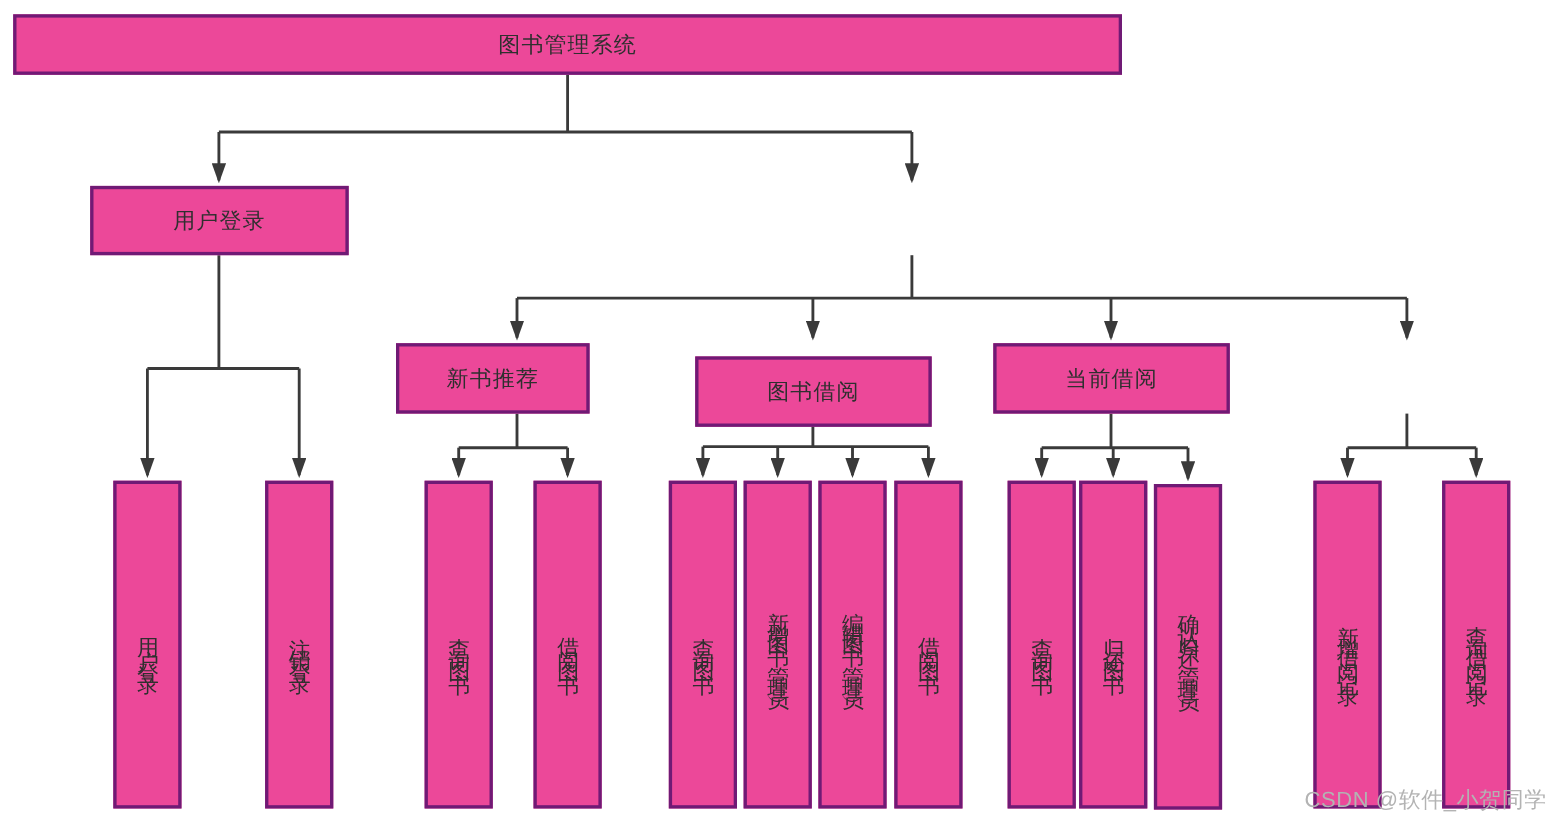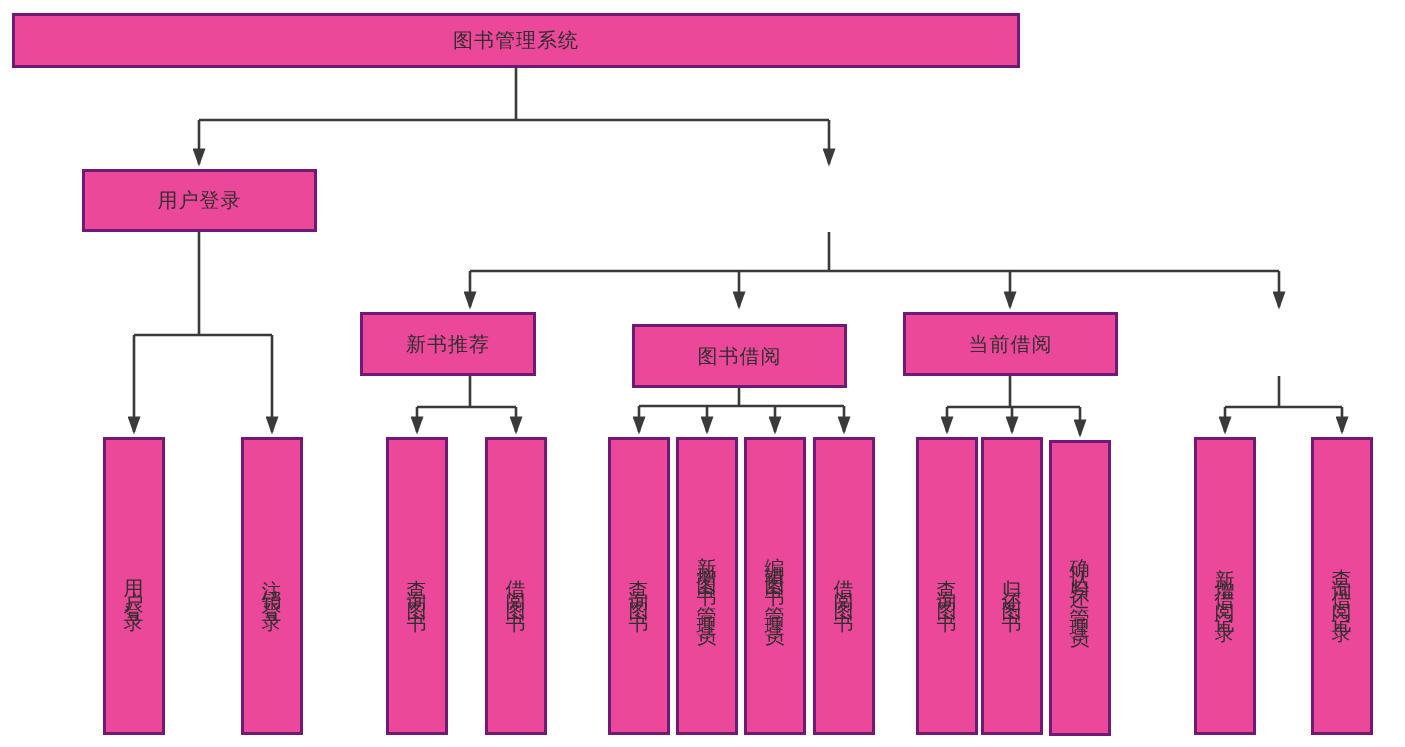--- a/index.html
+++ b/index.html
@@ -168,14 +168,15 @@
     <span>确认归还（管理员）</span>
   </div>
 
   <div class="box v" style="left:1194px; top:437px; width:62px; height:298px;">
     <span>新增借阅记录</span>
   </div>
   <div class="box v" style="left:1311px; top:437px; width:62px; height:298px;">
     <span>查询借阅记录</span>
   </div>
 
+  <div class="watermark">CSDN @软件_小贺同学</div>
 
 </div>
 
 </body></html>

